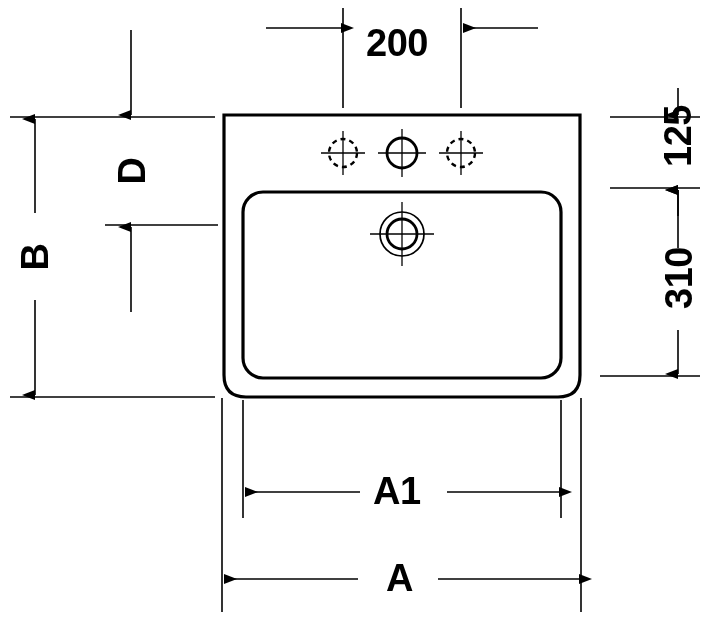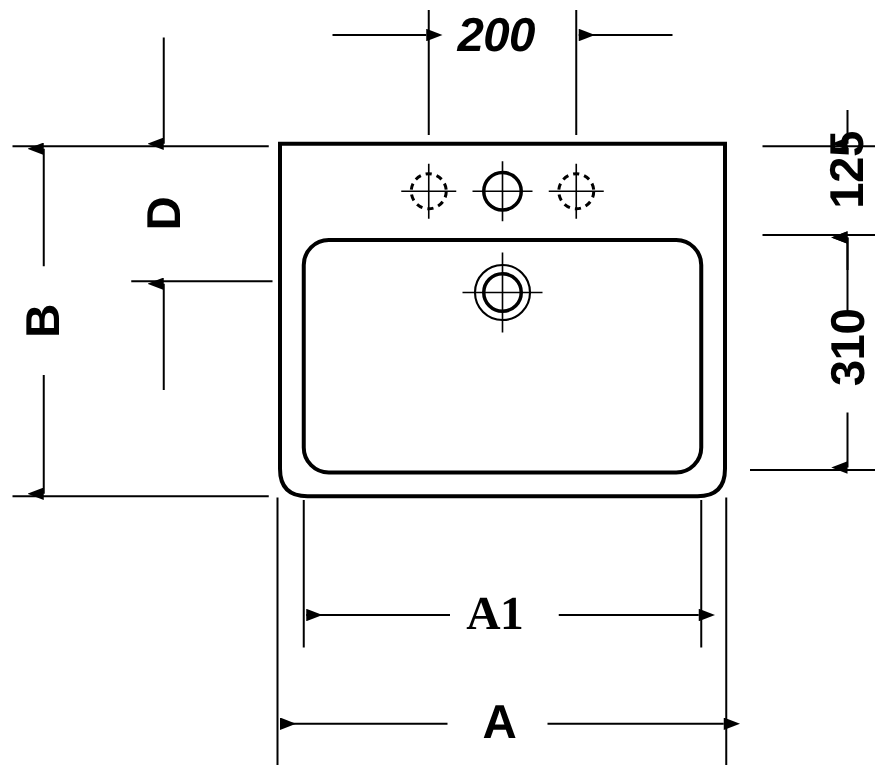--- a/index.html
+++ b/index.html
@@ -156,27 +156,27 @@
 
       <line x1="222" y1="398" x2="222" y2="612" stroke="#000" stroke-width="1.6"></line>
       <line x1="581" y1="398" x2="581" y2="612" stroke="#000" stroke-width="1.6"></line>
 
       <line x1="358" y1="579" x2="224" y2="579" stroke="#000" stroke-width="1.6" marker-end="url(#arrL)"></line>
 
       <line x1="438" y1="579" x2="579" y2="579" stroke="#000" stroke-width="1.6" marker-end="url(#arrR)"></line>
     </g>
   </svg>
 
-  <div class="dim-label" style="left:366px; top:10px;font-style:italic;">200</div>
+  <div class="dim-label" style="left:366px; top:24px;">200</div>
 
   <div class="dim-label rot90" style="left:647px; top:117px; width:62px; text-align:center;">125</div>
 
   <div class="dim-label rot90" style="left:639px; top:259px; width:80px; text-align:center;">310</div>
 
   <div class="dim-label rot90" style="left:11px; top:238px; width:48px; text-align:center;">B</div>
 
   <div class="dim-label rot90" style="left:108px; top:152px; width:48px; text-align:center;">D</div>
 
-  <div class="dim-label" style="left:373px; top:472px;font-family:Liberation Serif, serif;">A1</div>
+  <div class="dim-label" style="left:373px; top:472px;">A1</div>
 
   <div class="dim-label" style="left:386px; top:559px;">A</div>
 
 </div>
 
 </body></html>

